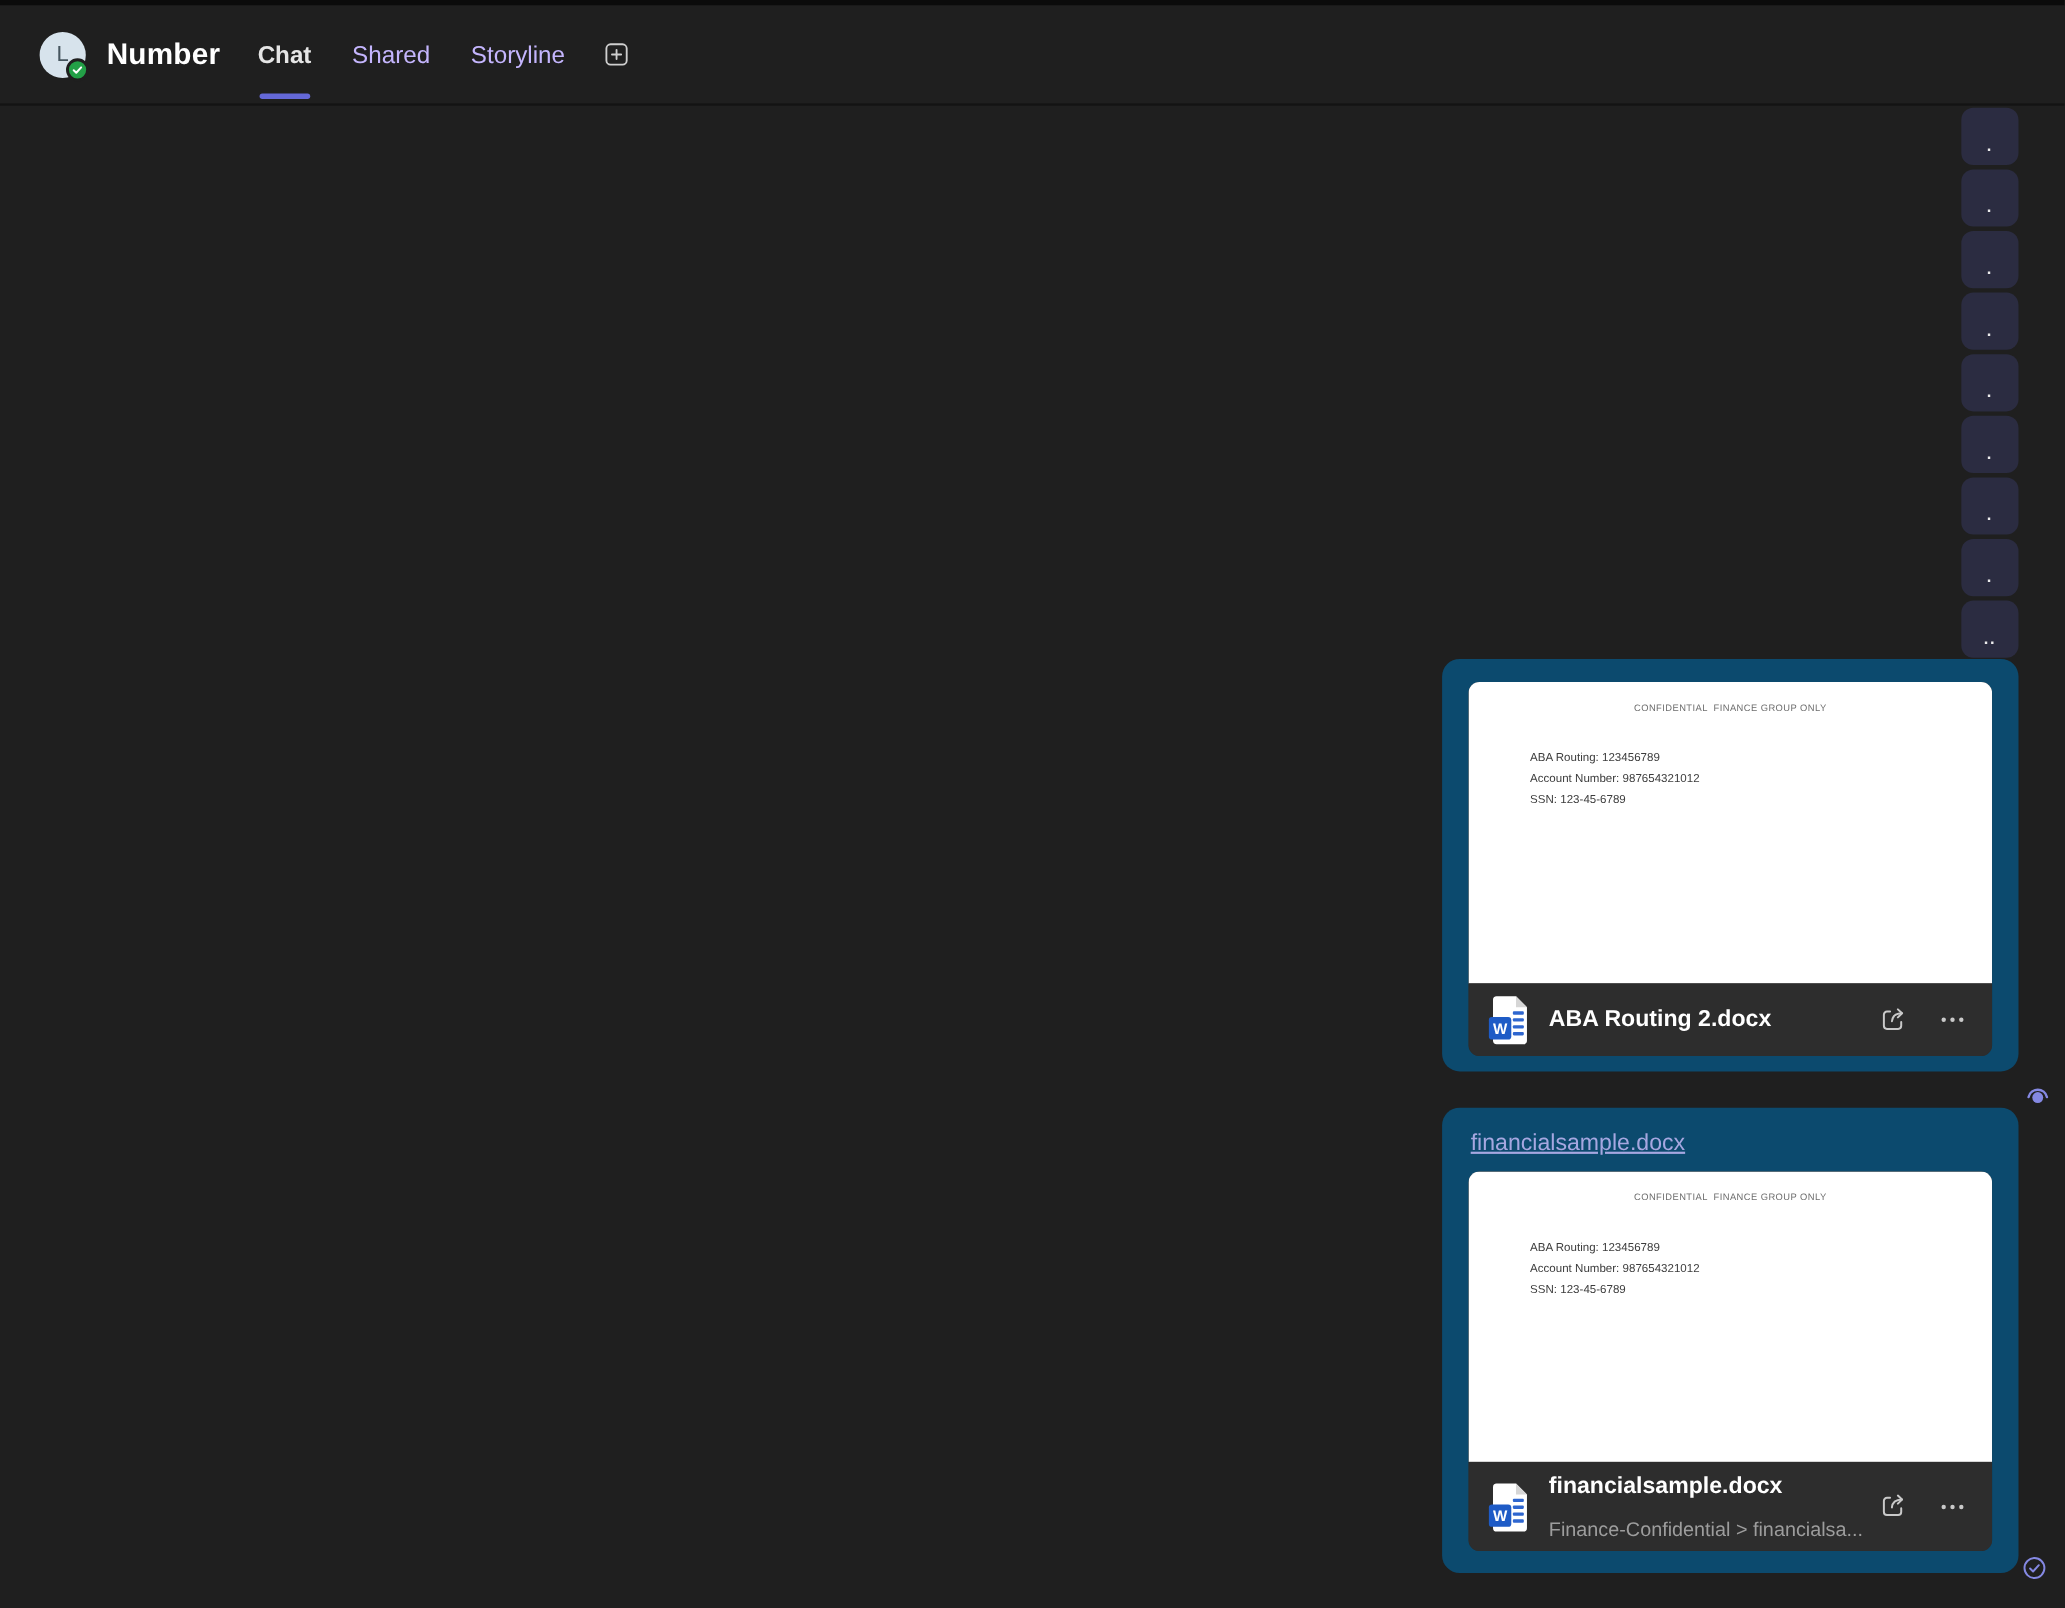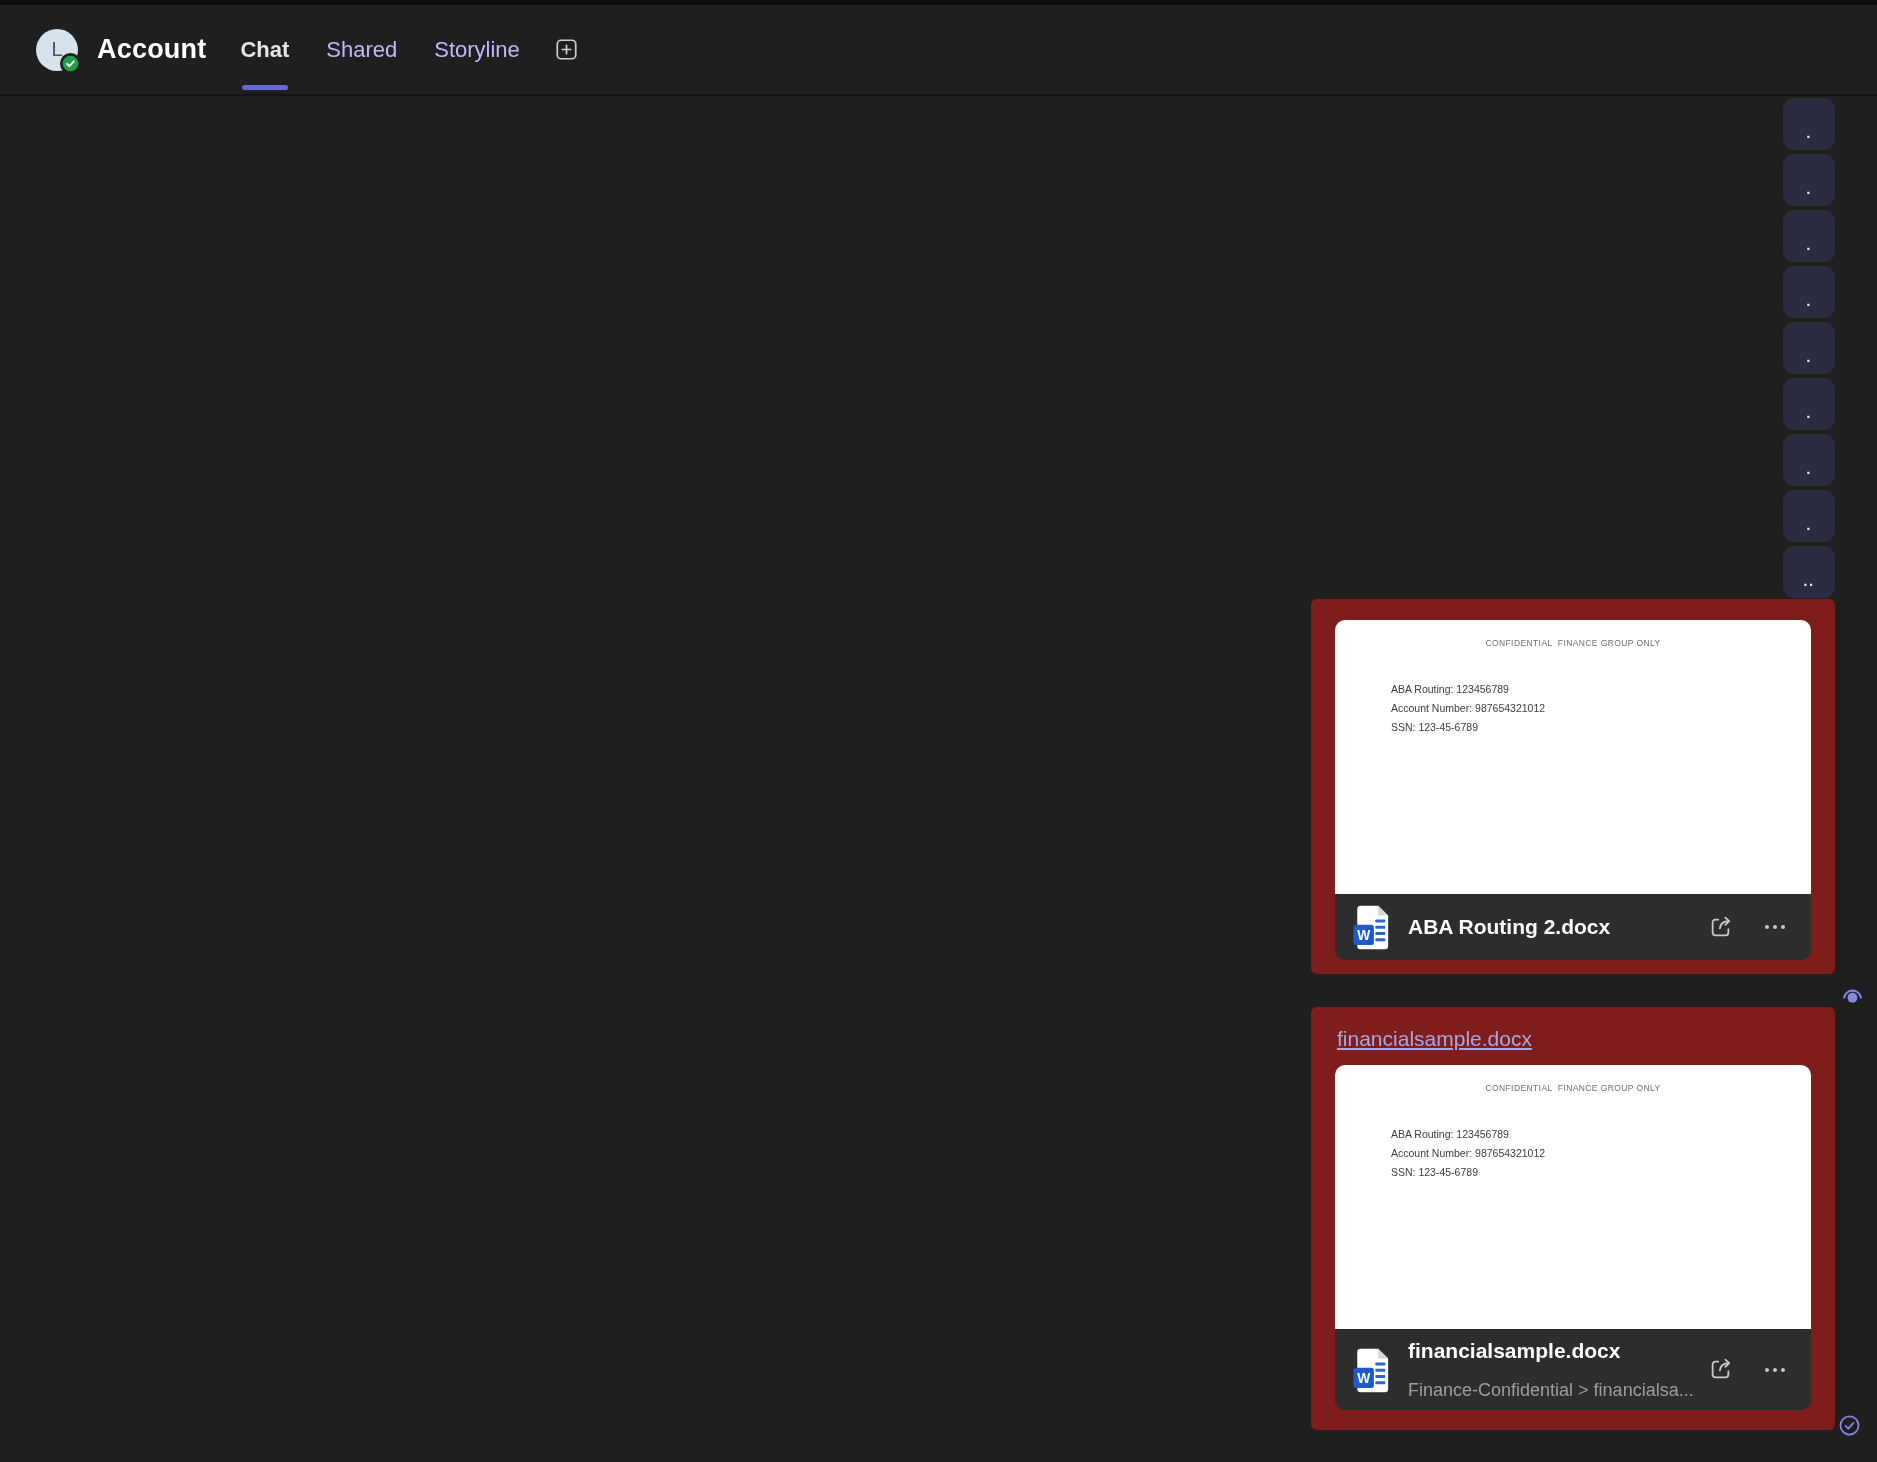--- a/index.html
+++ b/index.html
@@ -43,21 +43,21 @@
     display:flex;align-items:flex-end;justify-content:center;
     padding-bottom:13px;box-sizing:border-box;cursor:pointer;
     color:#ececec;font-size:15px;font-weight:700;letter-spacing:1.5px;line-height:8px;
   }
   
   .thread{
     position:absolute;right:42px;bottom:32px;width:524px;
     display:flex;flex-direction:column;gap:33px;
   }
   .bubble{
-    background:#7f1d1d;border-radius:6px;
+    background:#0c4a6e;border-radius:16px;
     padding:21px 24px 14px;box-sizing:border-box;
   }
   .bubble.with-link{padding:14px 24px 20px;}
   .link-line{margin:4px 0 12px 2px;font-size:21px;line-height:28px;}
   .doc-link{color:#a6a7e0;text-decoration:underline;cursor:pointer;}
   .file-card{border-radius:10px;overflow:hidden;background:#2d2d2d;cursor:pointer;}
   .preview{background:#ffffff;box-sizing:border-box;padding-top:18px;overflow:hidden;}
   .preview.h1{height:274px;}
   .preview.h2{height:264px;}
   .preview-banner{
@@ -92,21 +92,21 @@
 <div class="header">
   <div class="avatar">
     <span>L</span>
     <span class="presence">
       <svg viewBox="0 0 16 16">
           <circle cx="8" cy="8" r="7.4" fill="#23a047"></circle>
           <path d="M4.7 8.3l2.2 2.2 4.2-4.6" stroke="#fff" stroke-width="1.7" fill="none" stroke-linecap="round" stroke-linejoin="round"></path>
         </svg>
     </span>
   </div>
-  <div class="user-title">Account</div>
+  <div class="user-title">Number</div>
   <div class="tabs">
     <div class="tab active">Chat</div>
     <div class="tab">Shared</div>
     <div class="tab">Storyline</div>
   </div>
   <div class="add-tab">
     <svg viewBox="0 0 24 24" fill="none" stroke="#cfcfcf" stroke-width="1.5">
       <rect x="3.8" y="3.8" width="16.4" height="16.4" rx="3.4"></rect>
       <path d="M12 8.3v7.4M8.3 12h7.4" stroke-linecap="round"></path>
     </svg>

